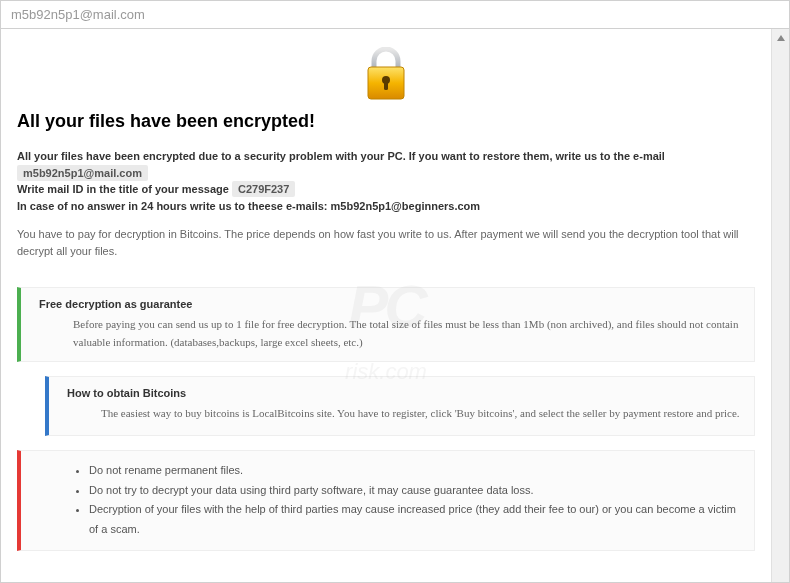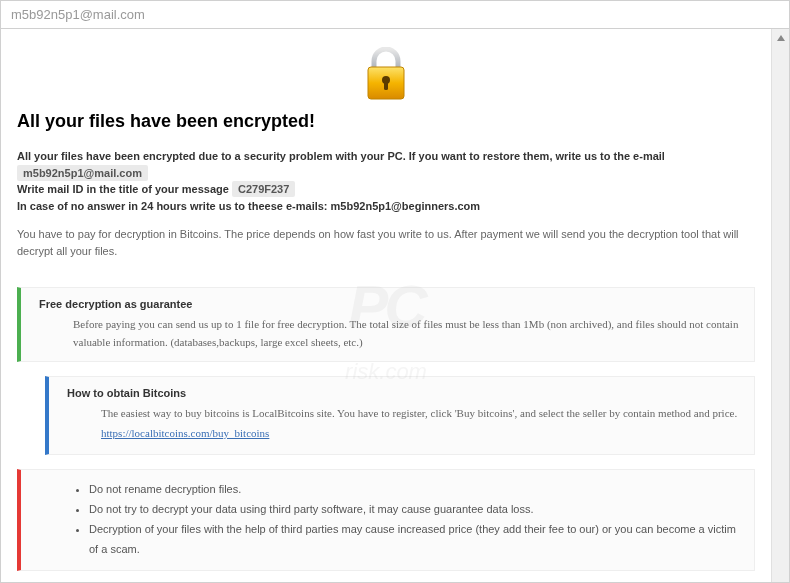--- a/index.html
+++ b/index.html
@@ -192,28 +192,27 @@
       <div class="note">You have to pay for decryption in Bitcoins. The price depends on how fast you write to us. After payment we will send you the decryption tool that will decrypt all your files.</div>
 
       <div class="section section-green">
         <div class="section-title">Free decryption as guarantee</div>
         <div class="section-body">Before paying you can send us up to 1 file for free decryption. The total size of files must be less than 1Mb (non archived), and files should not contain valuable information. (databases,backups, large excel sheets, etc.)</div>
       </div>
 
       <div class="section section-blue">
         <div class="section-title">How to obtain Bitcoins</div>
         <div class="section-body">
-          <div>The easiest way to buy bitcoins is LocalBitcoins site. You have to register, click 'Buy bitcoins', and select the seller by contain method and price.</div>
-          <div><a href="#">https://localbitcoins.com/buy_bitcoins</a></div>
+          <div>The easiest way to buy bitcoins is LocalBitcoins site. You have to register, click 'Buy bitcoins', and select the seller by payment restore and price.</div>
         </div>
       </div>
 
       <div class="section section-red">
         <ul class="attention">
-          <li>Do not rename decryption files.</li>
+          <li>Do not rename permanent files.</li>
           <li>Do not try to decrypt your data using third party software, it may cause guarantee data loss.</li>
           <li>Decryption of your files with the help of third parties may cause increased price (they add their fee to our) or you can become a victim of a scam.</li>
         </ul>
       </div>
 
     </div>
     <div class="scrollbar">
       <div class="scroll-arrow">
         <svg width="10" height="10" viewBox="0 0 10 10">
             <path d="M5 2 L9 8 L1 8 Z" fill="#888"></path>

